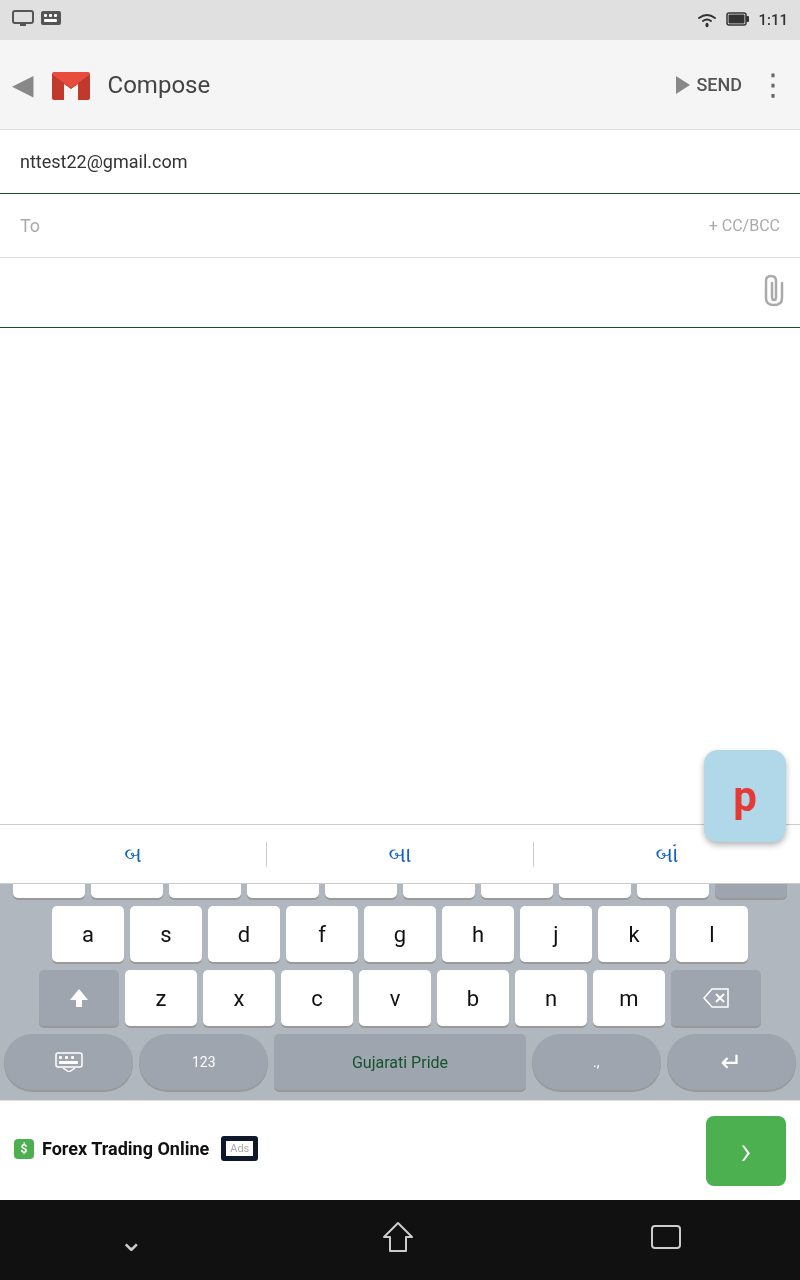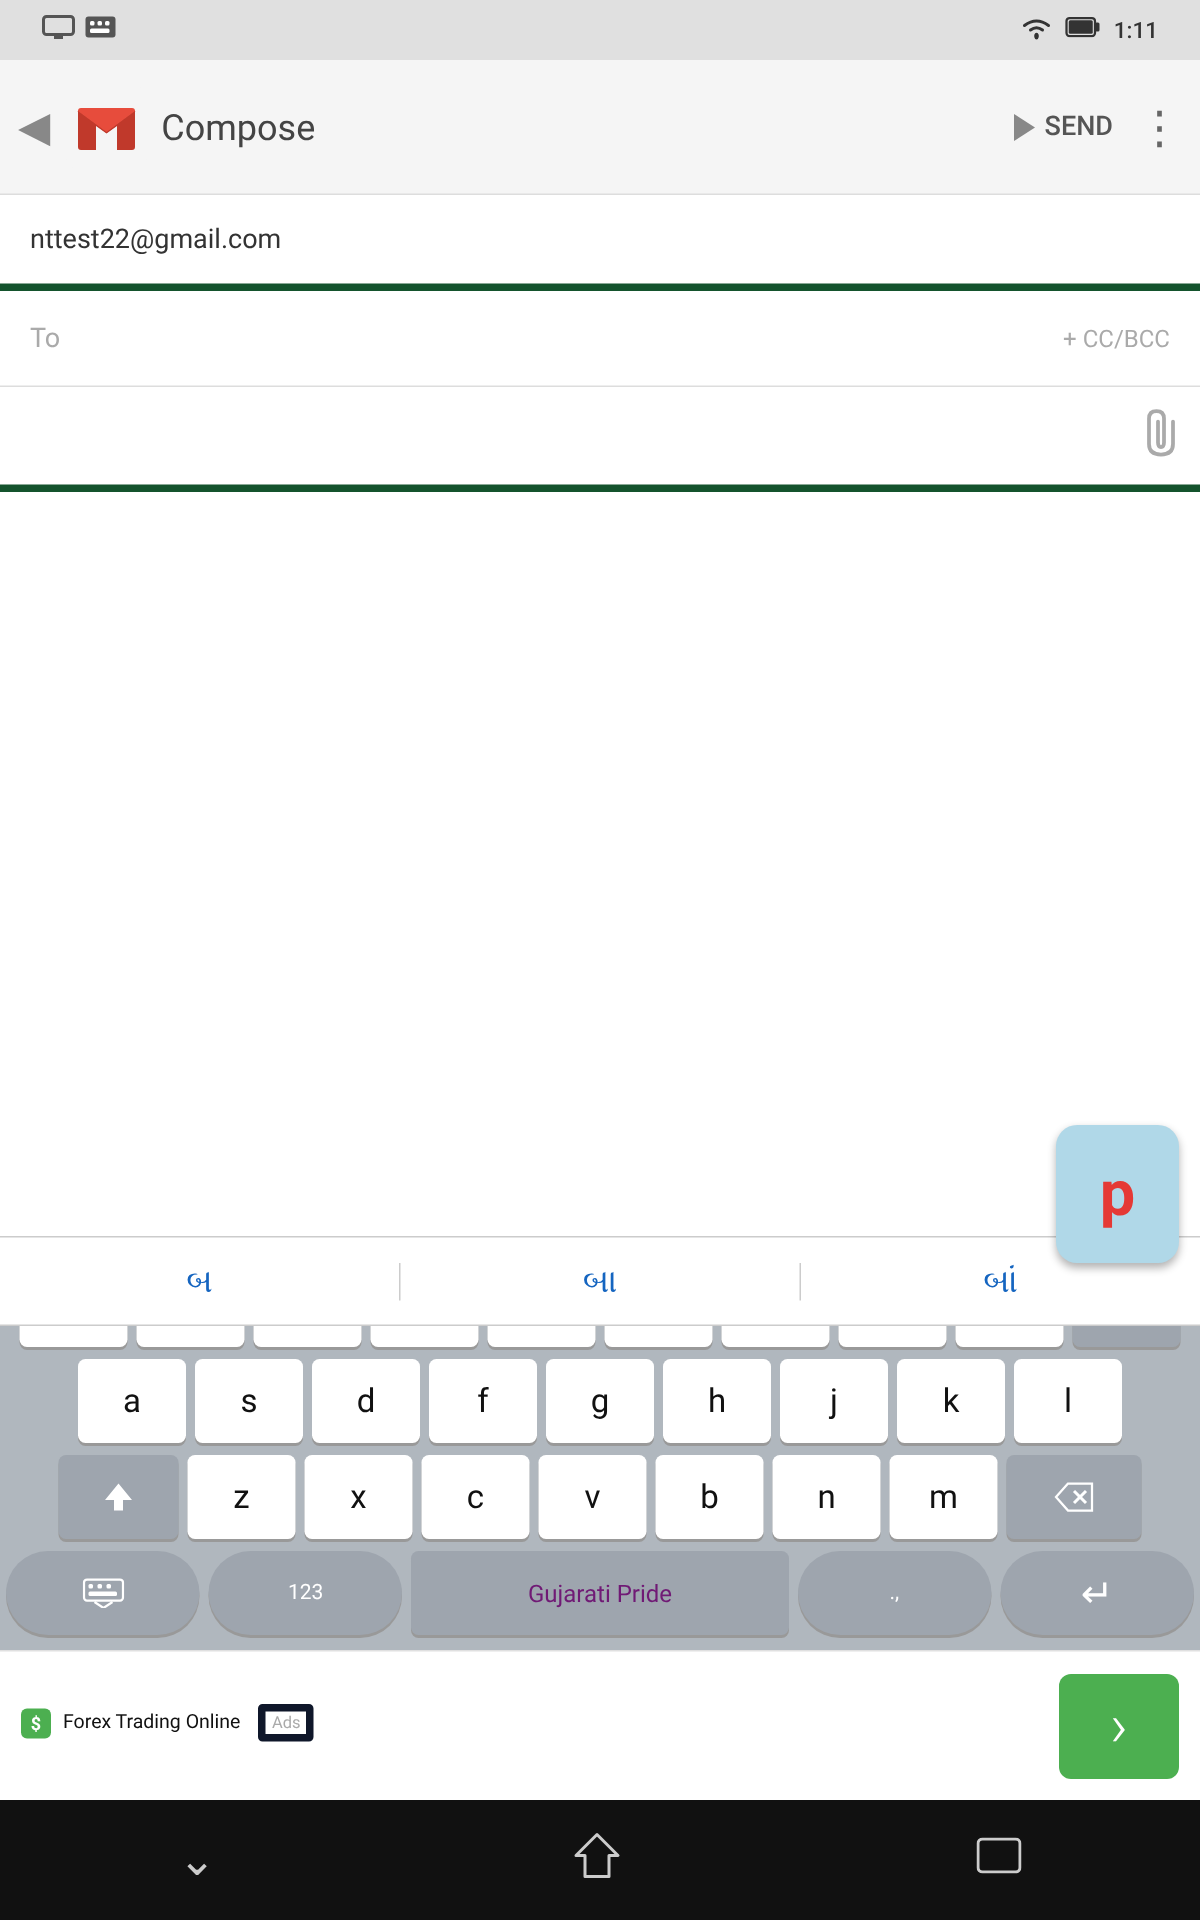--- a/index.html
+++ b/index.html
@@ -13,21 +13,21 @@
     }
 
     
     #status-bar {
       width: 800px;
       height: 40px;
       background: #e0e0e0;
       display: flex;
       align-items: center;
       justify-content: space-between;
-      padding: 0 28px;
+      padding: 0 12px;
     }
     .status-left {
       display: flex;
       align-items: center;
       gap: 6px;
     }
     .status-right {
       display: flex;
       align-items: center;
       gap: 8px;
@@ -69,21 +69,21 @@
       width: 800px;
       background: #fff;
       padding: 0;
     }
 
     .field-row {
       display: flex;
       align-items: center;
       padding: 0 20px;
       min-height: 64px;
-      border-bottom: 5px solid #14532d;
+      border-bottom: 1px solid #14532d;
       position: relative;
     }
     .field-label {
       font-size: 18px;
       color: #aaa;
       min-width: 40px;
       margin-right: 10px;
     }
     .field-action {
       font-size: 16px;
@@ -404,39 +404,39 @@
         <rect x="10" y="4" width="3" height="3" rx="1" fill="#fff"></rect>
         <rect x="16" y="4" width="3" height="3" rx="1" fill="#fff"></rect>
         <rect x="4" y="9" width="19" height="3" rx="1" fill="#fff"></rect>
         <path d="M8 16 L14 20 L20 16" fill="none" stroke="#fff" stroke-width="1.5"></path>
       </svg>
     </div>
     <div class="key key-dark key-wide">
       <span>123</span>
     </div>
     <div class="key key-dark key-extra-wide gujarati-key">
-      <span style="color:#701a75;font-size:16px;">Gujarati Pride</span>
+      <span style="color:#14532d;font-size:16px;">Gujarati Pride</span>
     </div>
     <div class="key key-dark key-wide">
       <span>.,</span>
     </div>
     <div class="key key-dark key-wide" style="font-size:26px;">
       <span>↵</span>
     </div>
   </div>
 
 </div>
 
 <div id="ad-bar" style="position:absolute;bottom:80px;left:0;width:800px;height:100px;background:#fff;border-top:1px solid #e0e0e0;display:flex;align-items:center;padding:0 14px;gap:12px;">
   <div style="display:flex;flex-direction:column;flex:1;">
     <div style="display:flex;align-items:center;gap:8px;margin-bottom:4px;">
       <div style="width:20px;height:20px;background:#4caf50;border-radius:4px;display:flex;align-items:center;justify-content:center;">
         <span style="color:#fff;font-size:12px;font-weight:bold;">$</span>
       </div>
-      <span style="font-size:13px;font-weight:400;color:#111;text-align:center;">Forex Trading Online</span>
+      <span style="font-size:18px;font-weight:700;color:#111;text-align:center;">Forex Trading Online</span>
       <span style="font-size:11px;color:#aaa;border:5px solid #0f172a;padding:1px 4px;border-radius:3px;margin-left:4px;">Ads</span>
     </div>
   </div>
   <div style="background:#4caf50;width:80px;height:70px;border-radius:8px;display:flex;align-items:center;justify-content:center;cursor:pointer;flex-shrink:0;">
     <span style="color:#fff;font-size:40px;font-weight:300;">›</span>
   </div>
 </div>
 
 <div id="nav-bar" style="position:absolute;bottom:0;left:0;width:800px;height:80px;background:#111;display:flex;align-items:center;justify-content:space-around;">
   <span style="color:#ccc;font-size:30px;cursor:pointer;">⌄</span>

